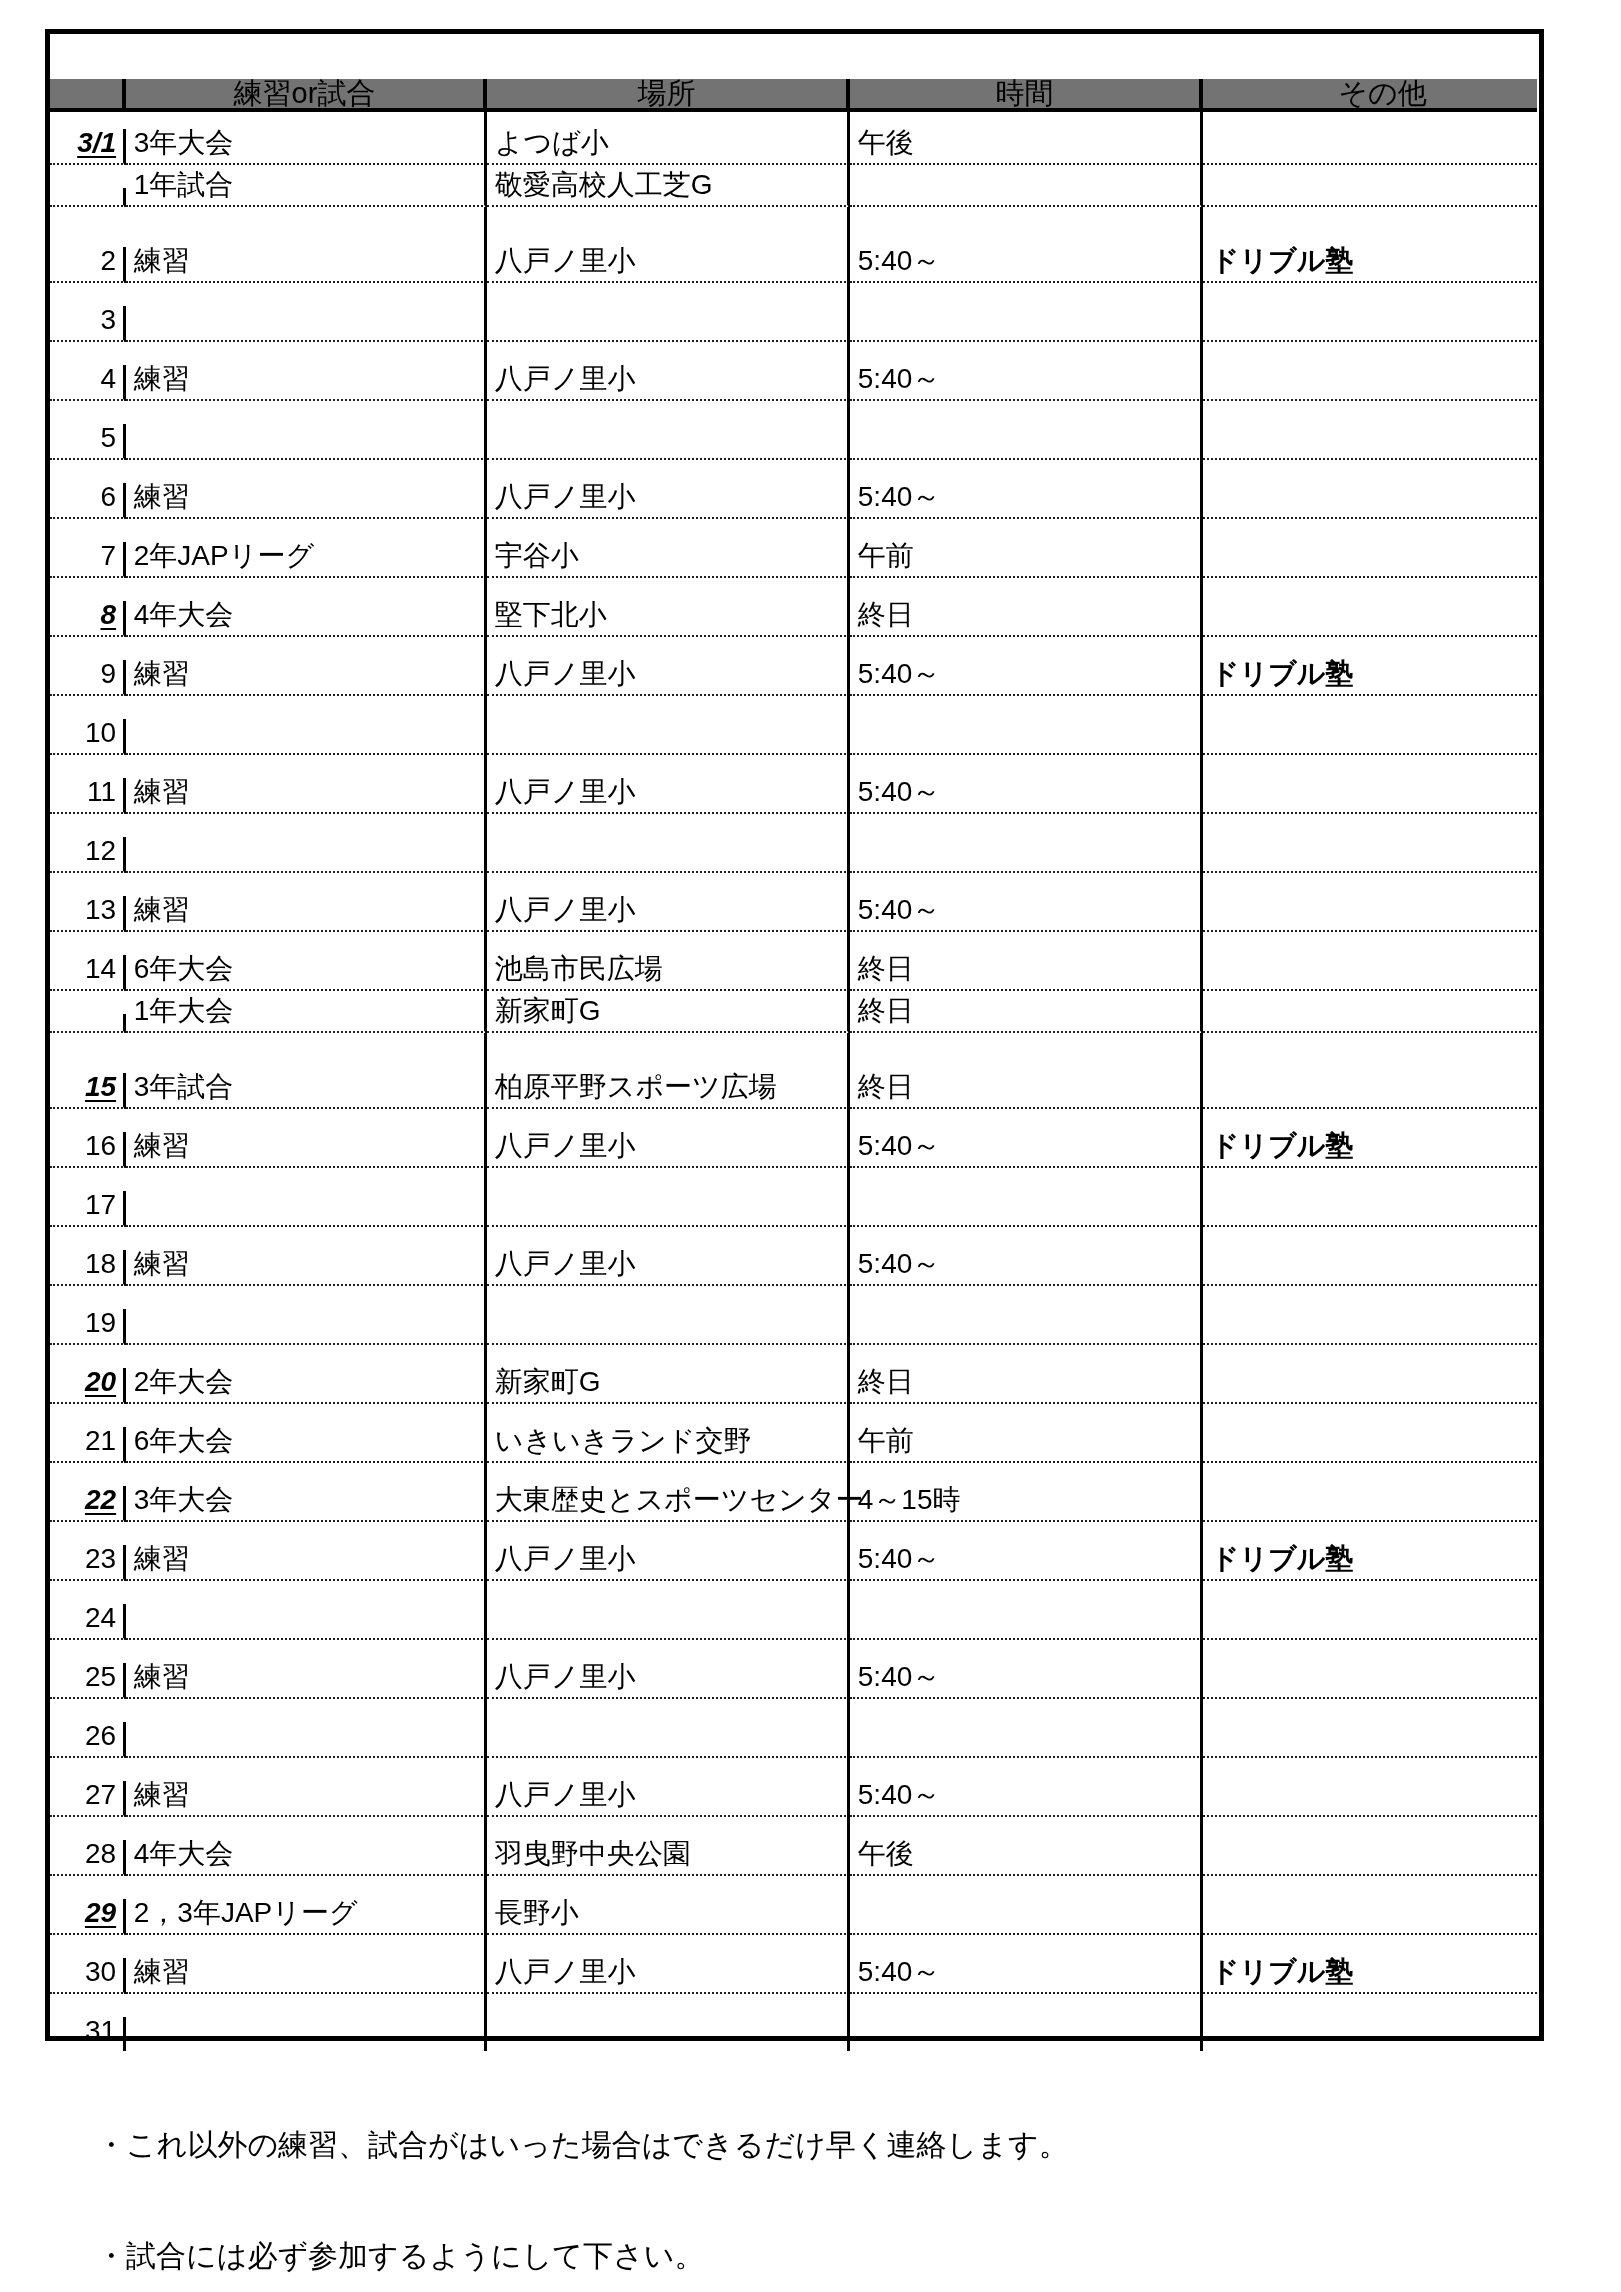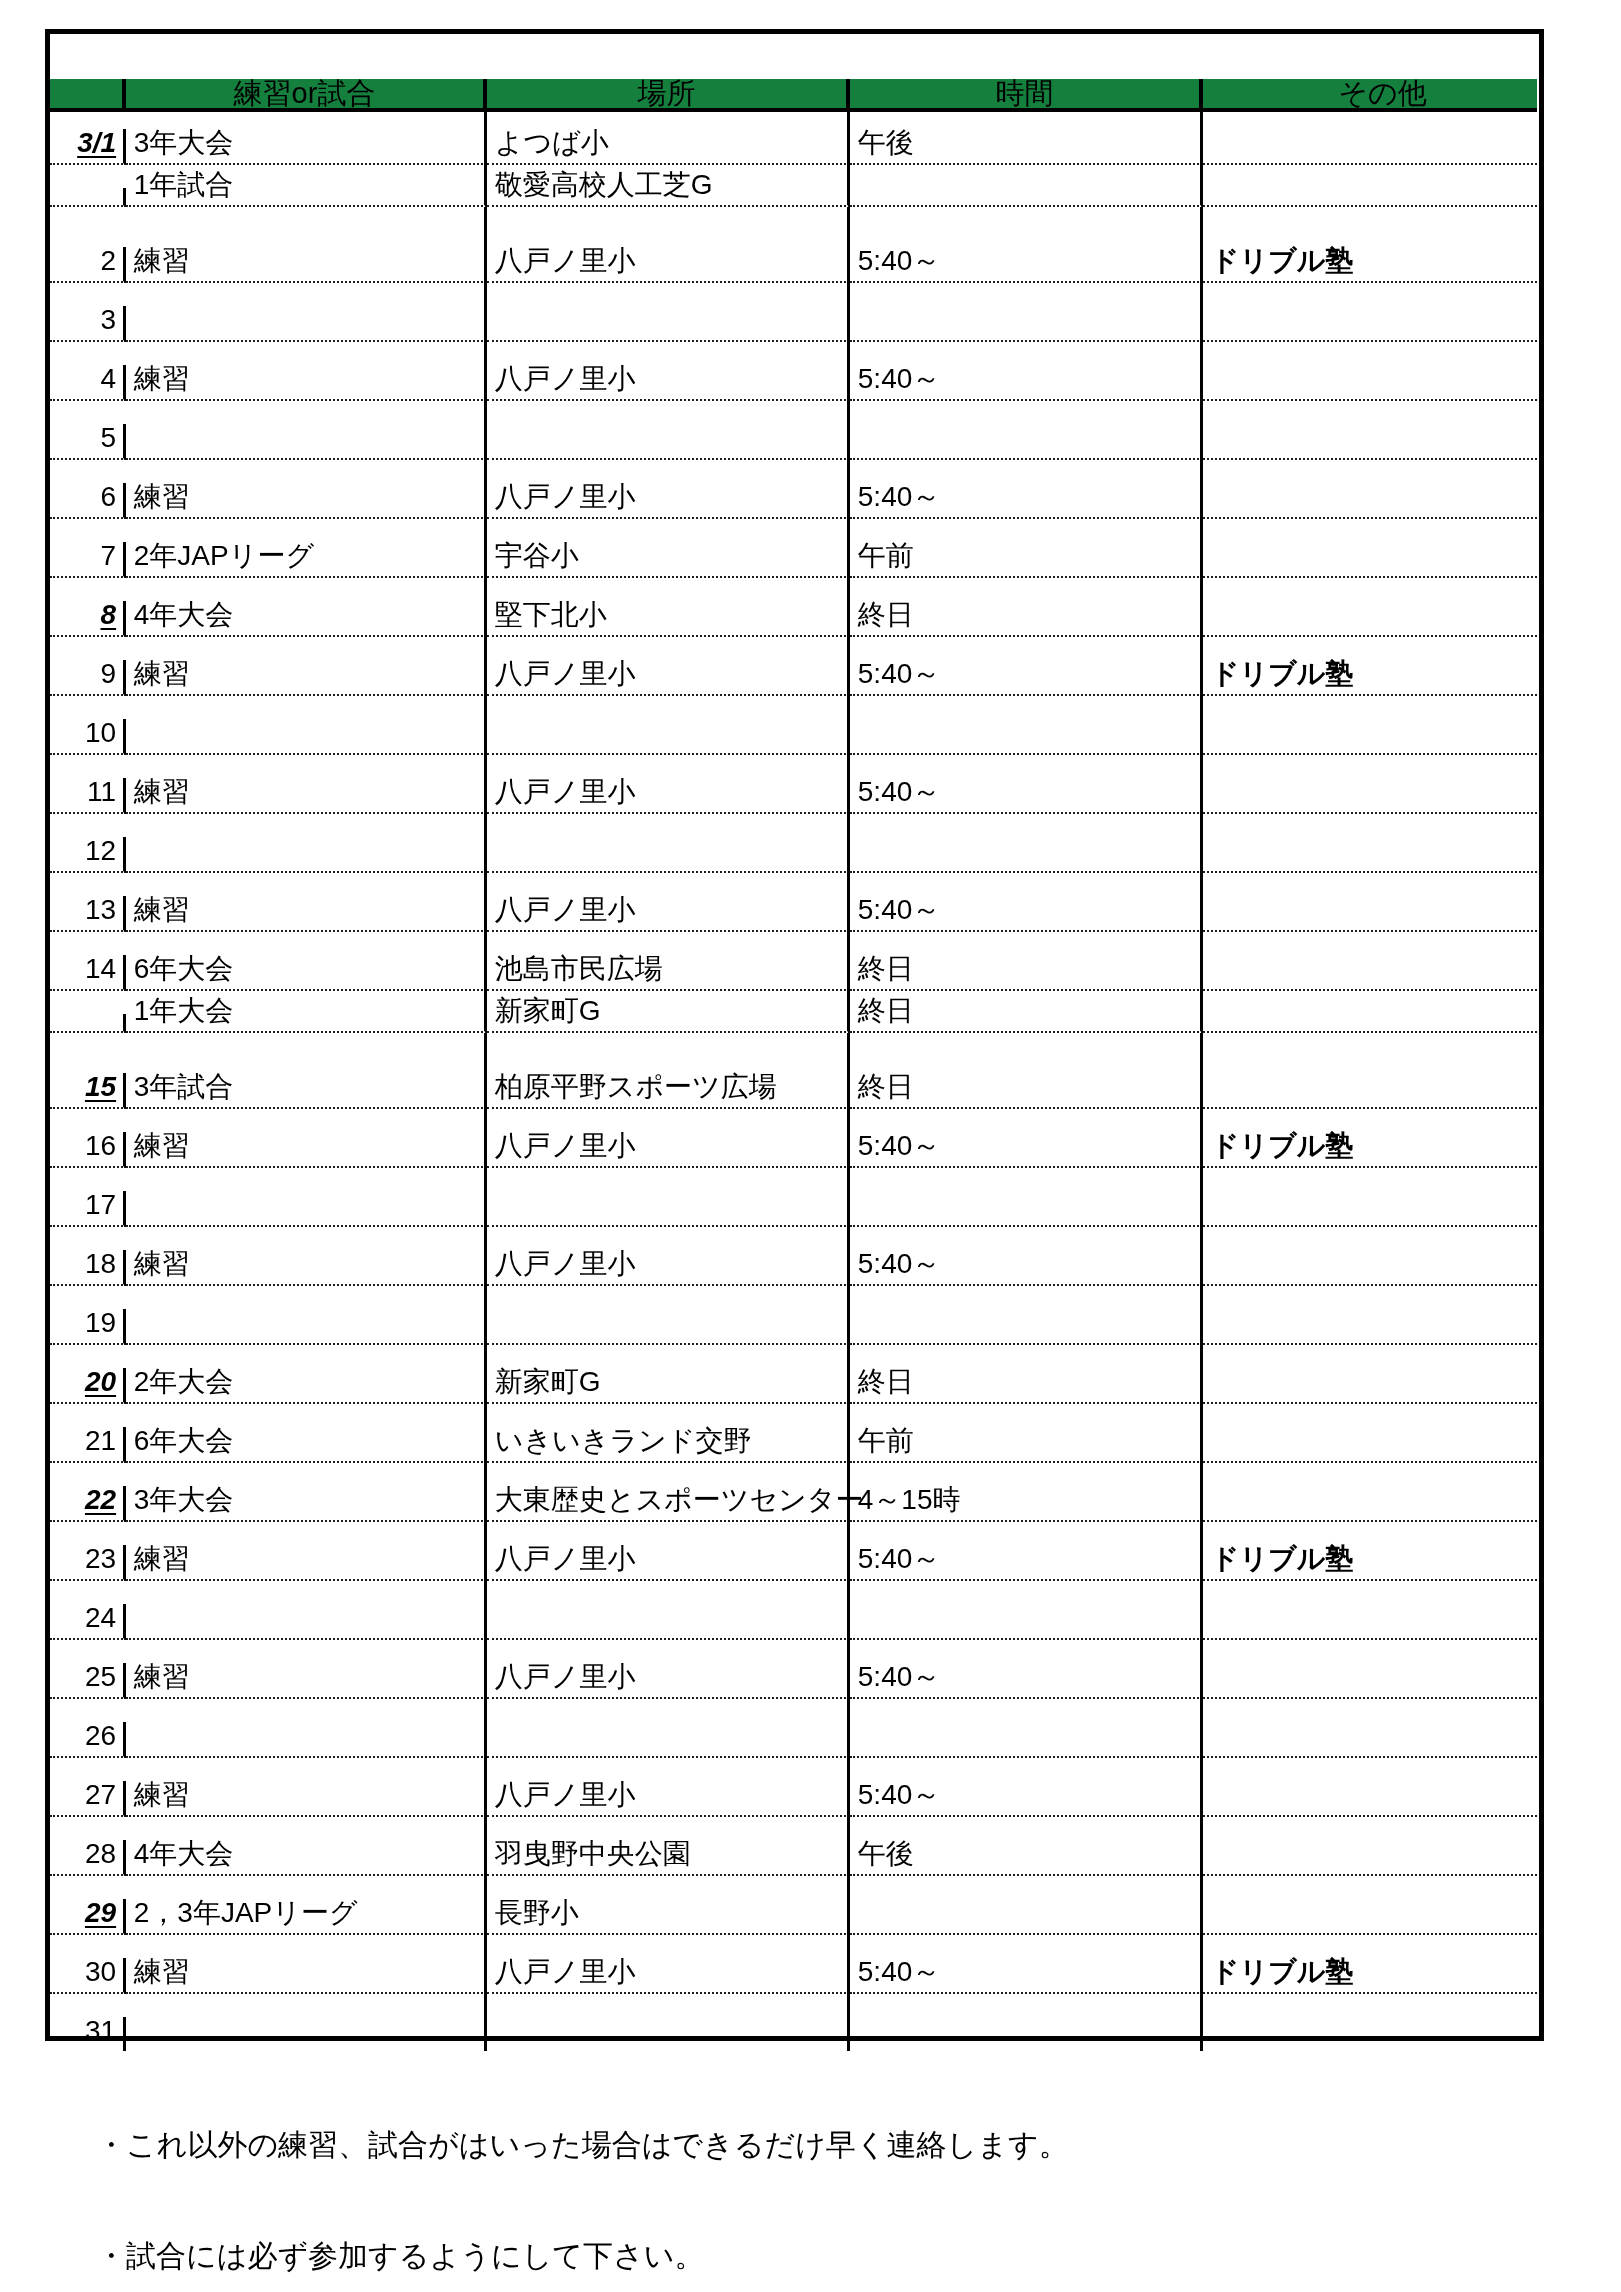--- a/index.html
+++ b/index.html
@@ -17,21 +17,21 @@
     border: 5.9px solid #000;
     background: #fff;
   }
   .thead {
     display: grid;
     grid-template-columns: 76px 361px 363px 353px 334px;
     height: 55px;
   }
   .thead .hcell {
     box-sizing: border-box;
-    background: #15803d;
+    background: #737373;
     border-right: 4.9px solid #000;
     border-bottom: 4.9px solid #000;
     display: flex; align-items: center; justify-content: center;
     font-size: 29px; line-height: 1;
     white-space: nowrap;
     margin-top: 45px;
   }
   .thead .hcell:last-child { border-right: none; padding-left: 25px; }
 
   .trow {

